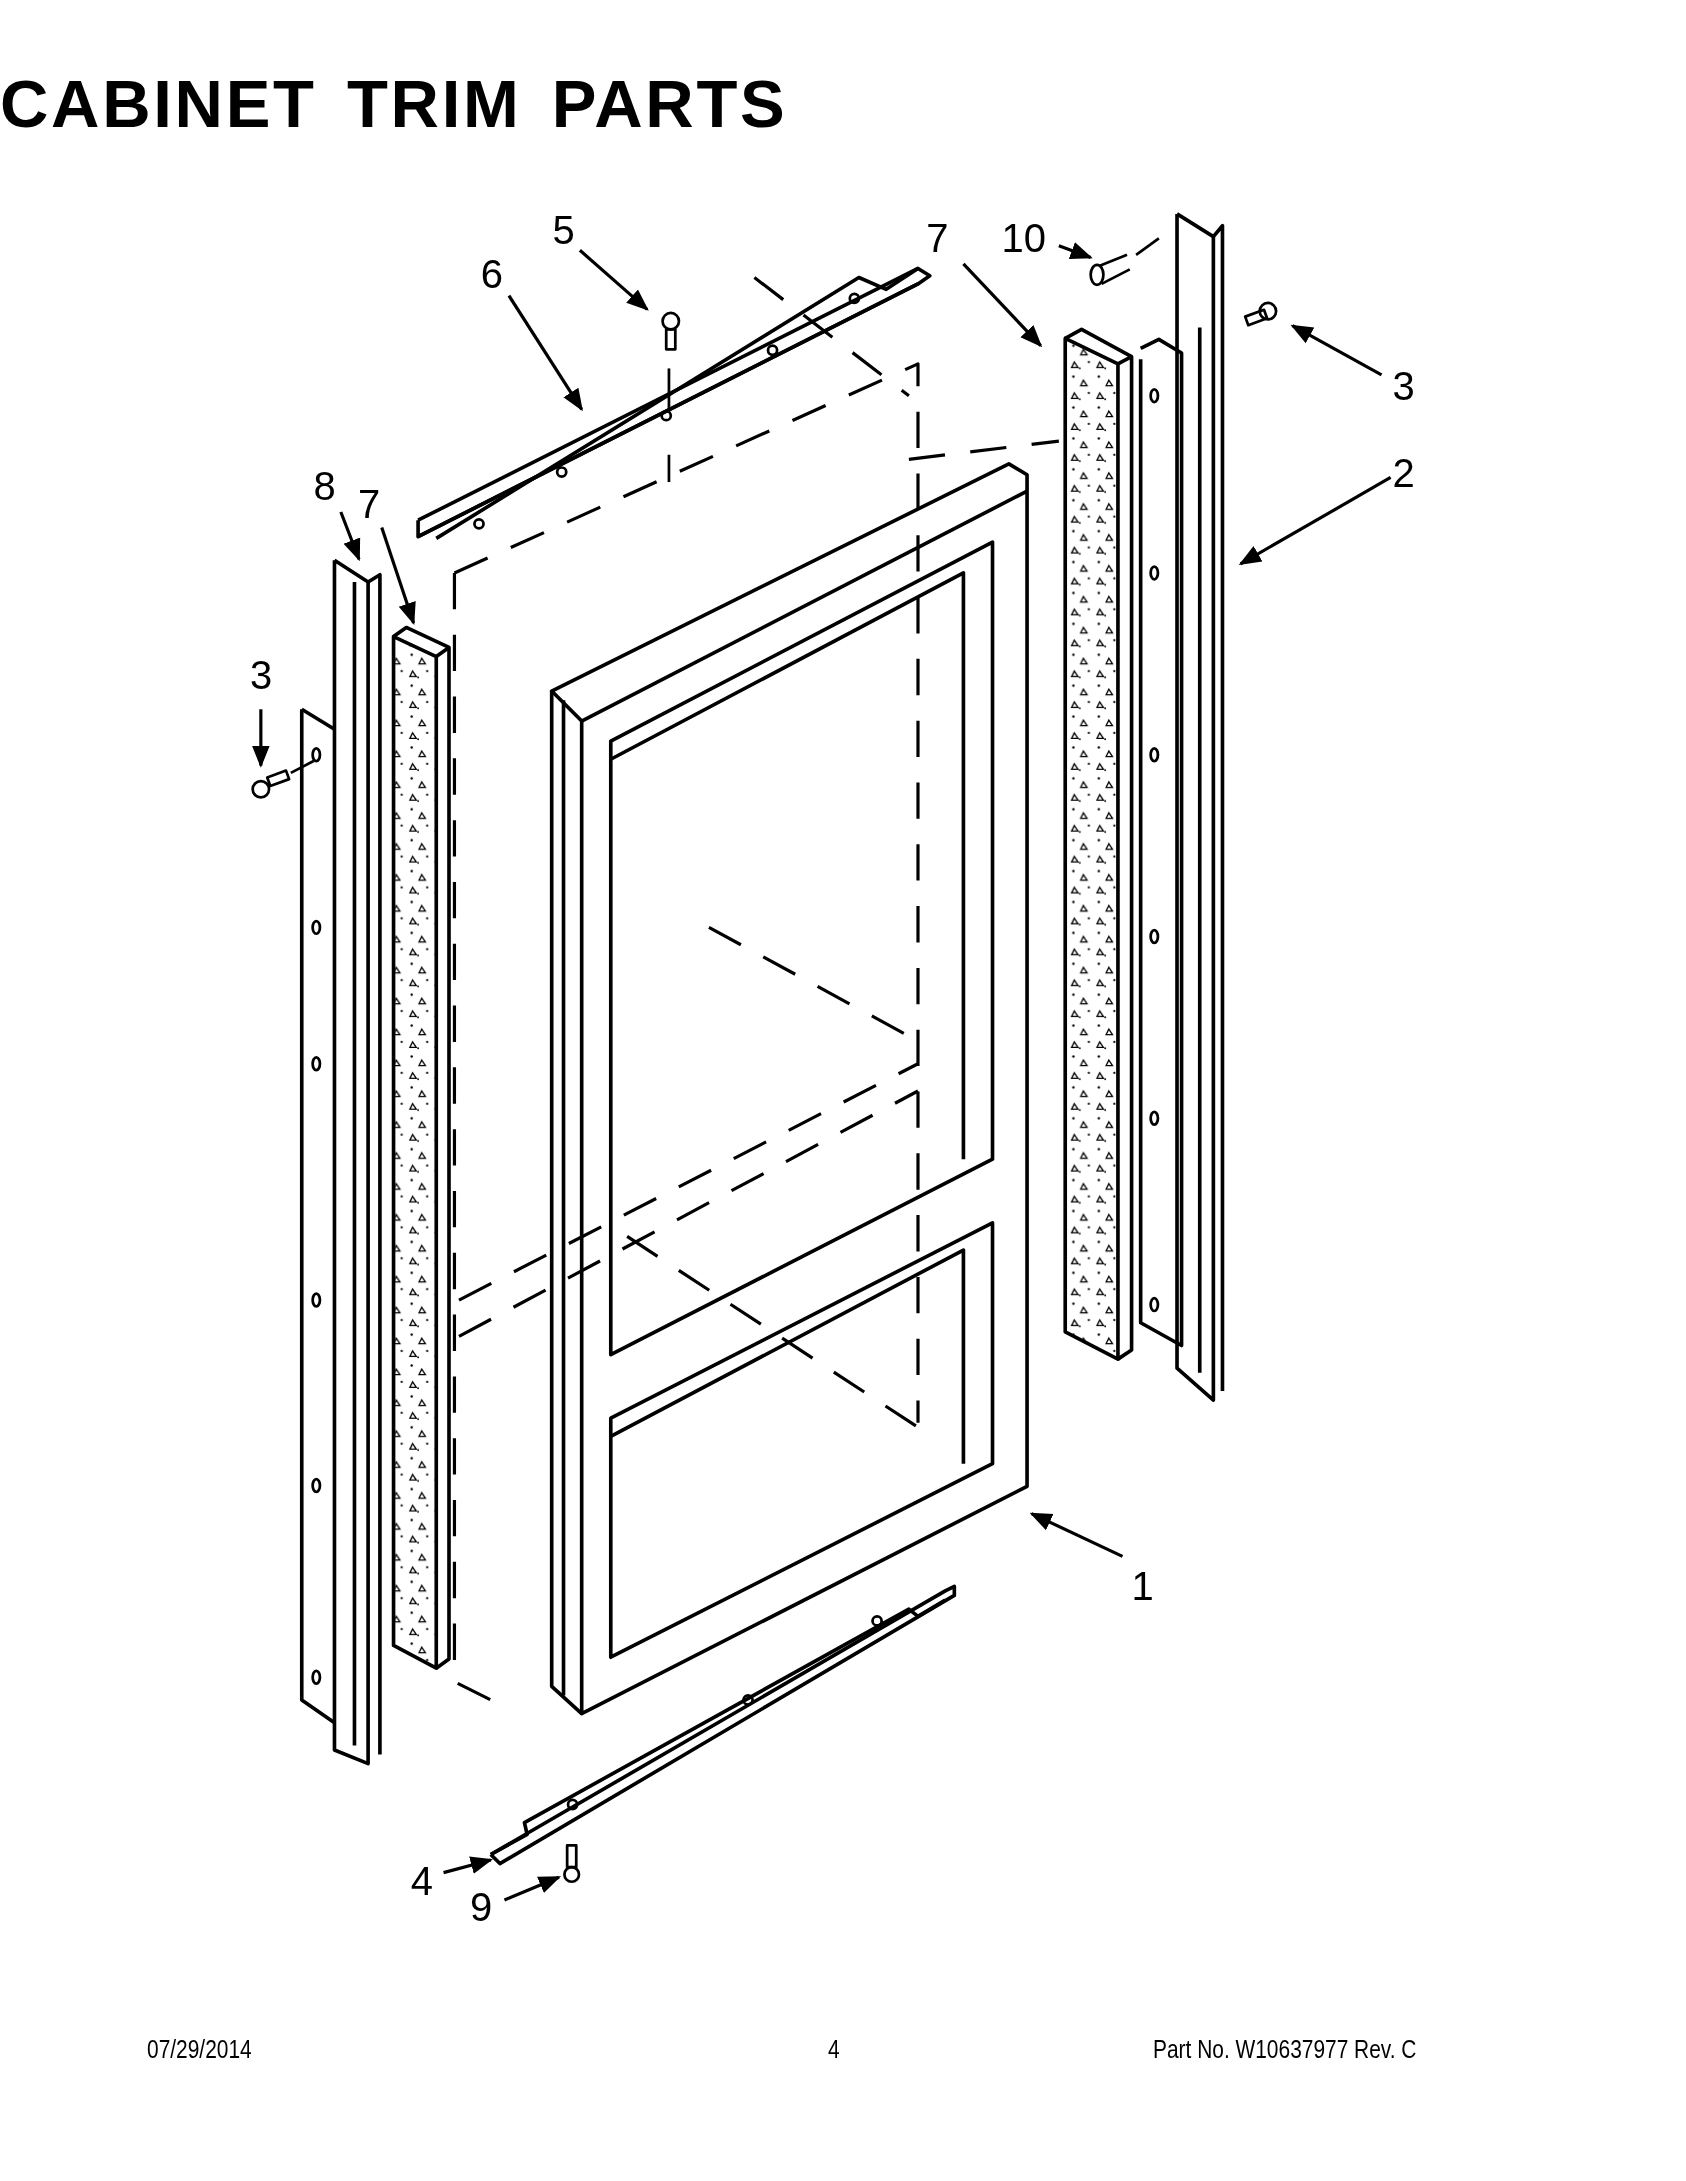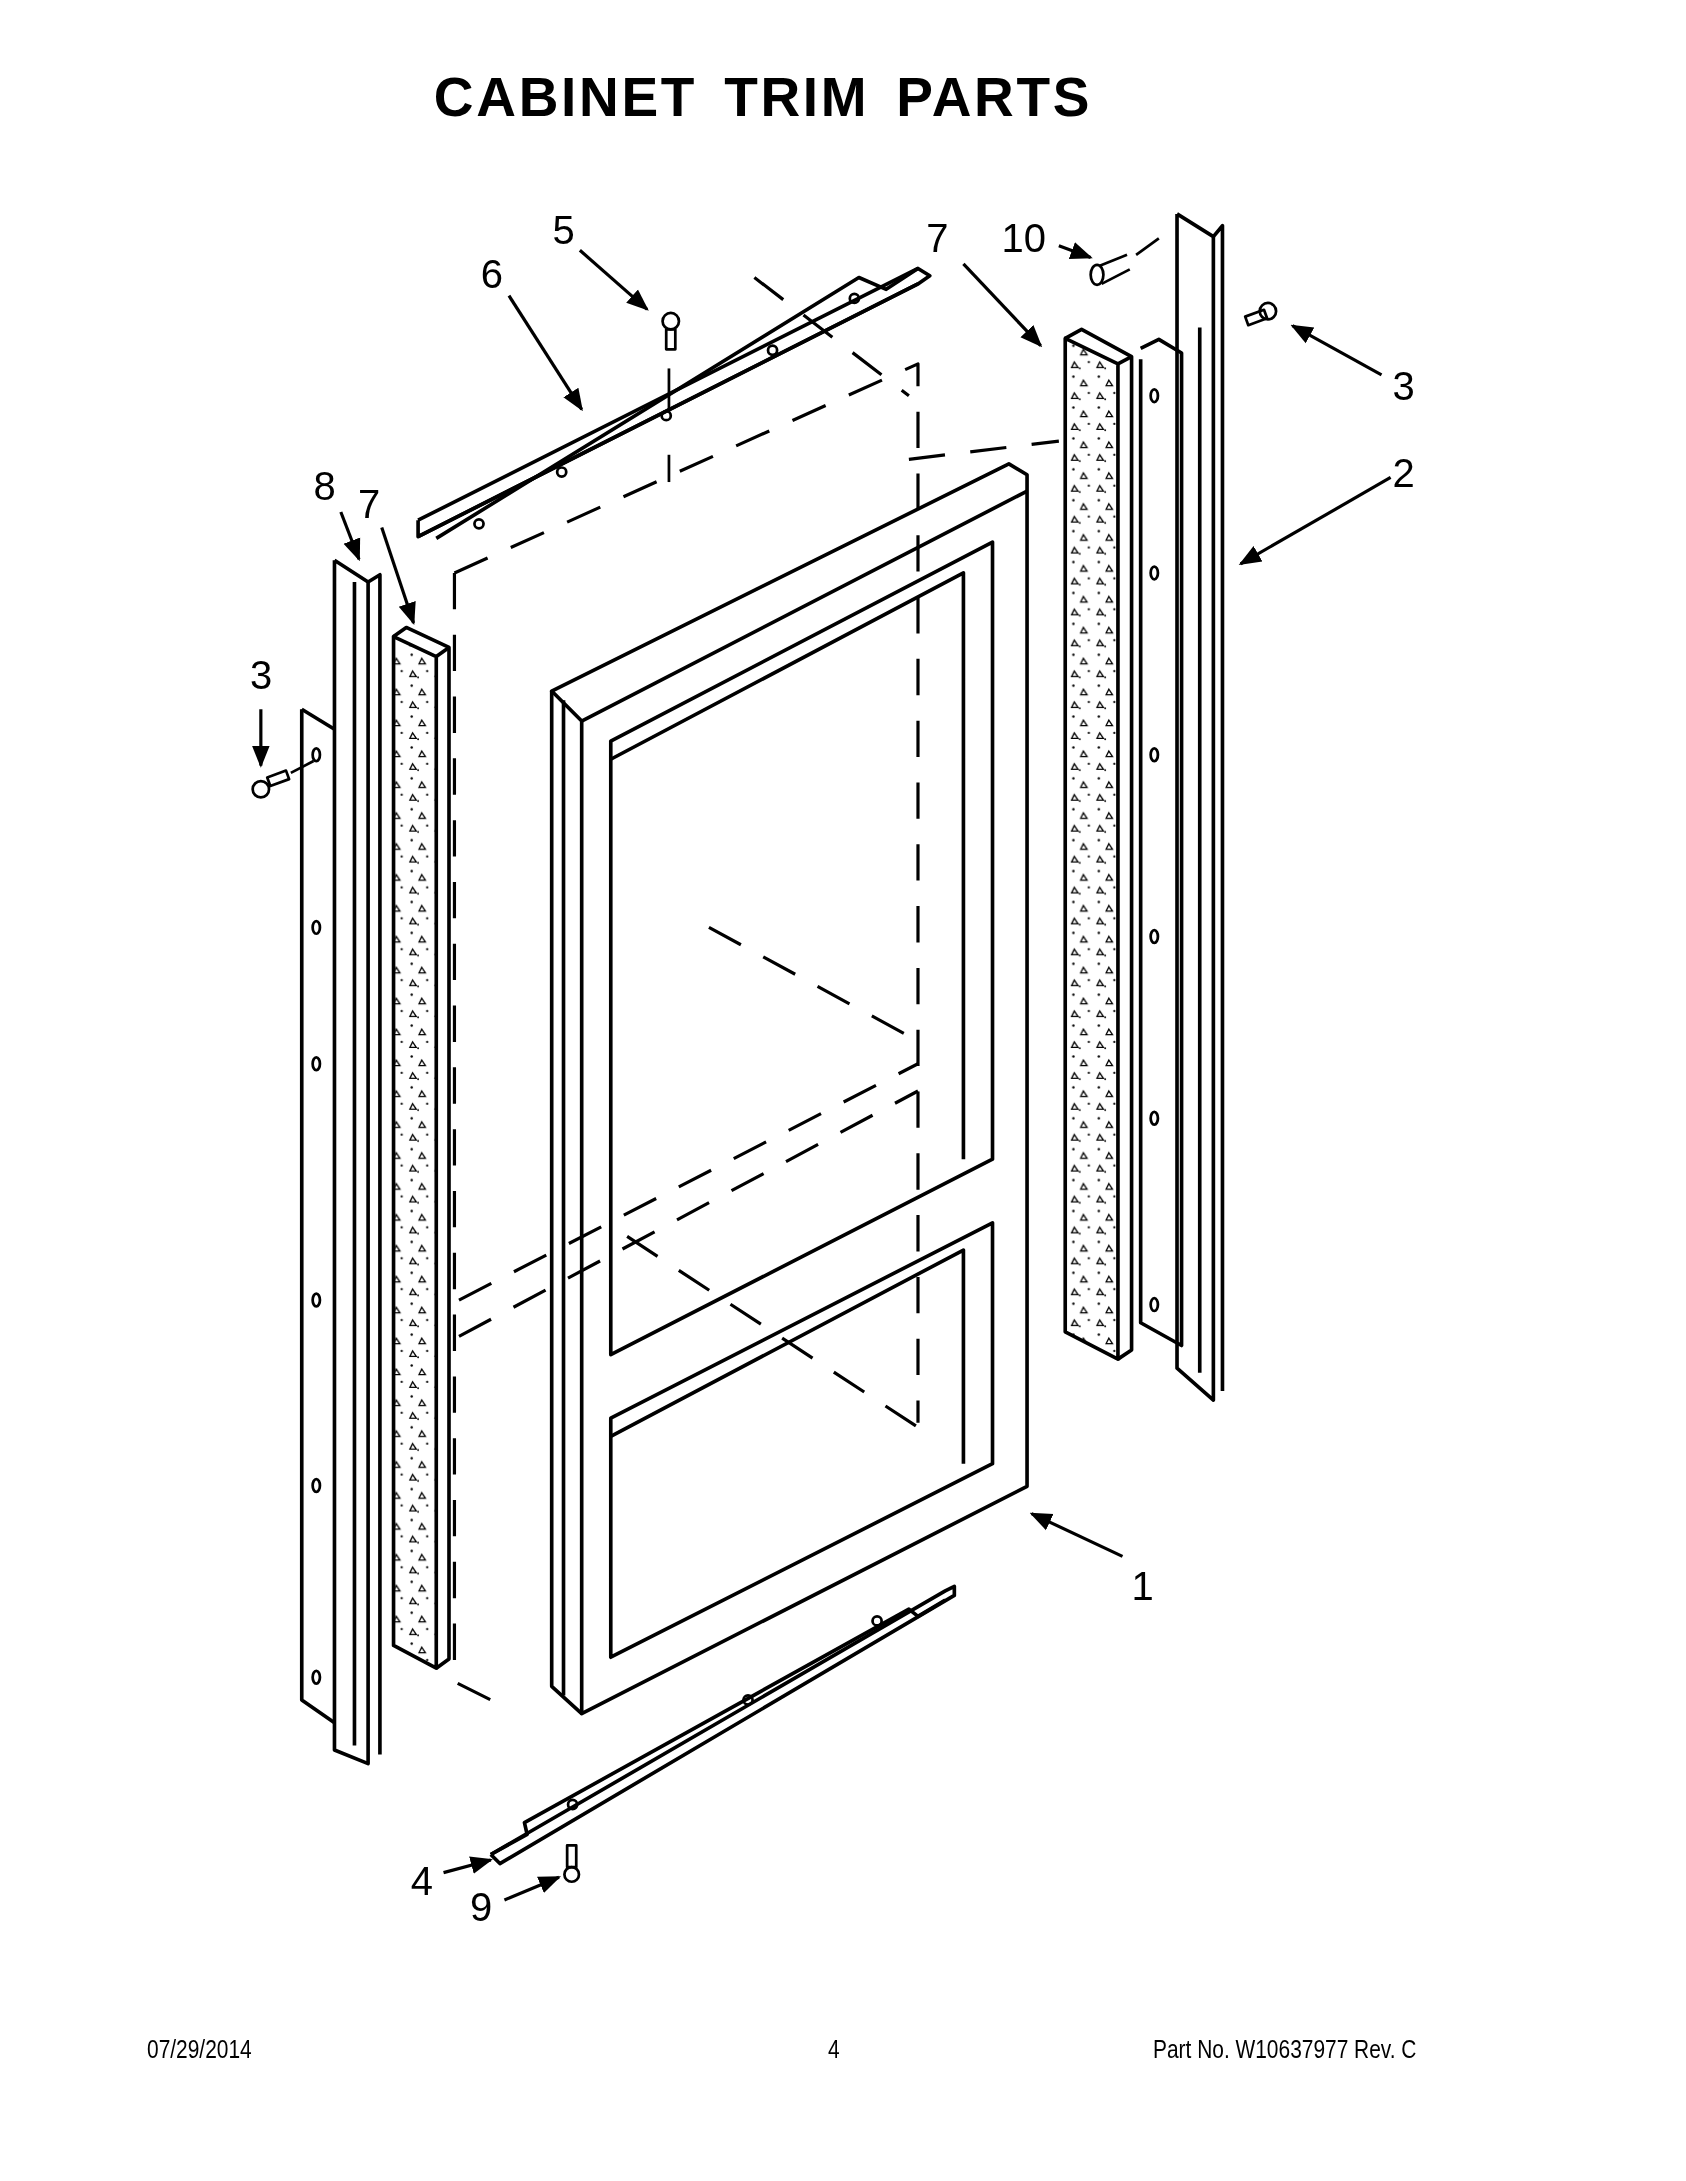--- a/index.html
+++ b/index.html
@@ -1,17 +1,17 @@
 <!DOCTYPE html>
 <html style="font-size:14.5px"><head>
 <meta charset="utf-8">
 <style>
   html, body { margin:0; padding:0; background:#ffffff; }
   body { width:1686px; height:2182px; position:relative; overflow:hidden; font-family:"Liberation Sans", sans-serif; color:#000; }
-  .title { position:absolute; left:0; top:65px; width:1526px; text-align:center; font-weight:bold; font-size:55px; letter-spacing:2.7px; word-spacing:9px; }
+  .title { position:absolute; left:0; top:65px; width:1526px; text-align:left; font-weight:bold; font-size:67px; letter-spacing:2.7px; word-spacing:9px; }
   .diagram { position:absolute; left:0; top:0; width:1686px; height:2182px; }
   .footer { position:absolute; top:2035px; font-size:25.5px; transform:scaleX(0.82); transform-origin:left top; }
   .f-date { left:147px; }
   .f-page { left:828px; }
   .f-part { left:1153px; }
   .callout text { font-family:"Liberation Sans", sans-serif; font-size:44px; fill:#000; }
 </style>
 </head>
 <body>
 

